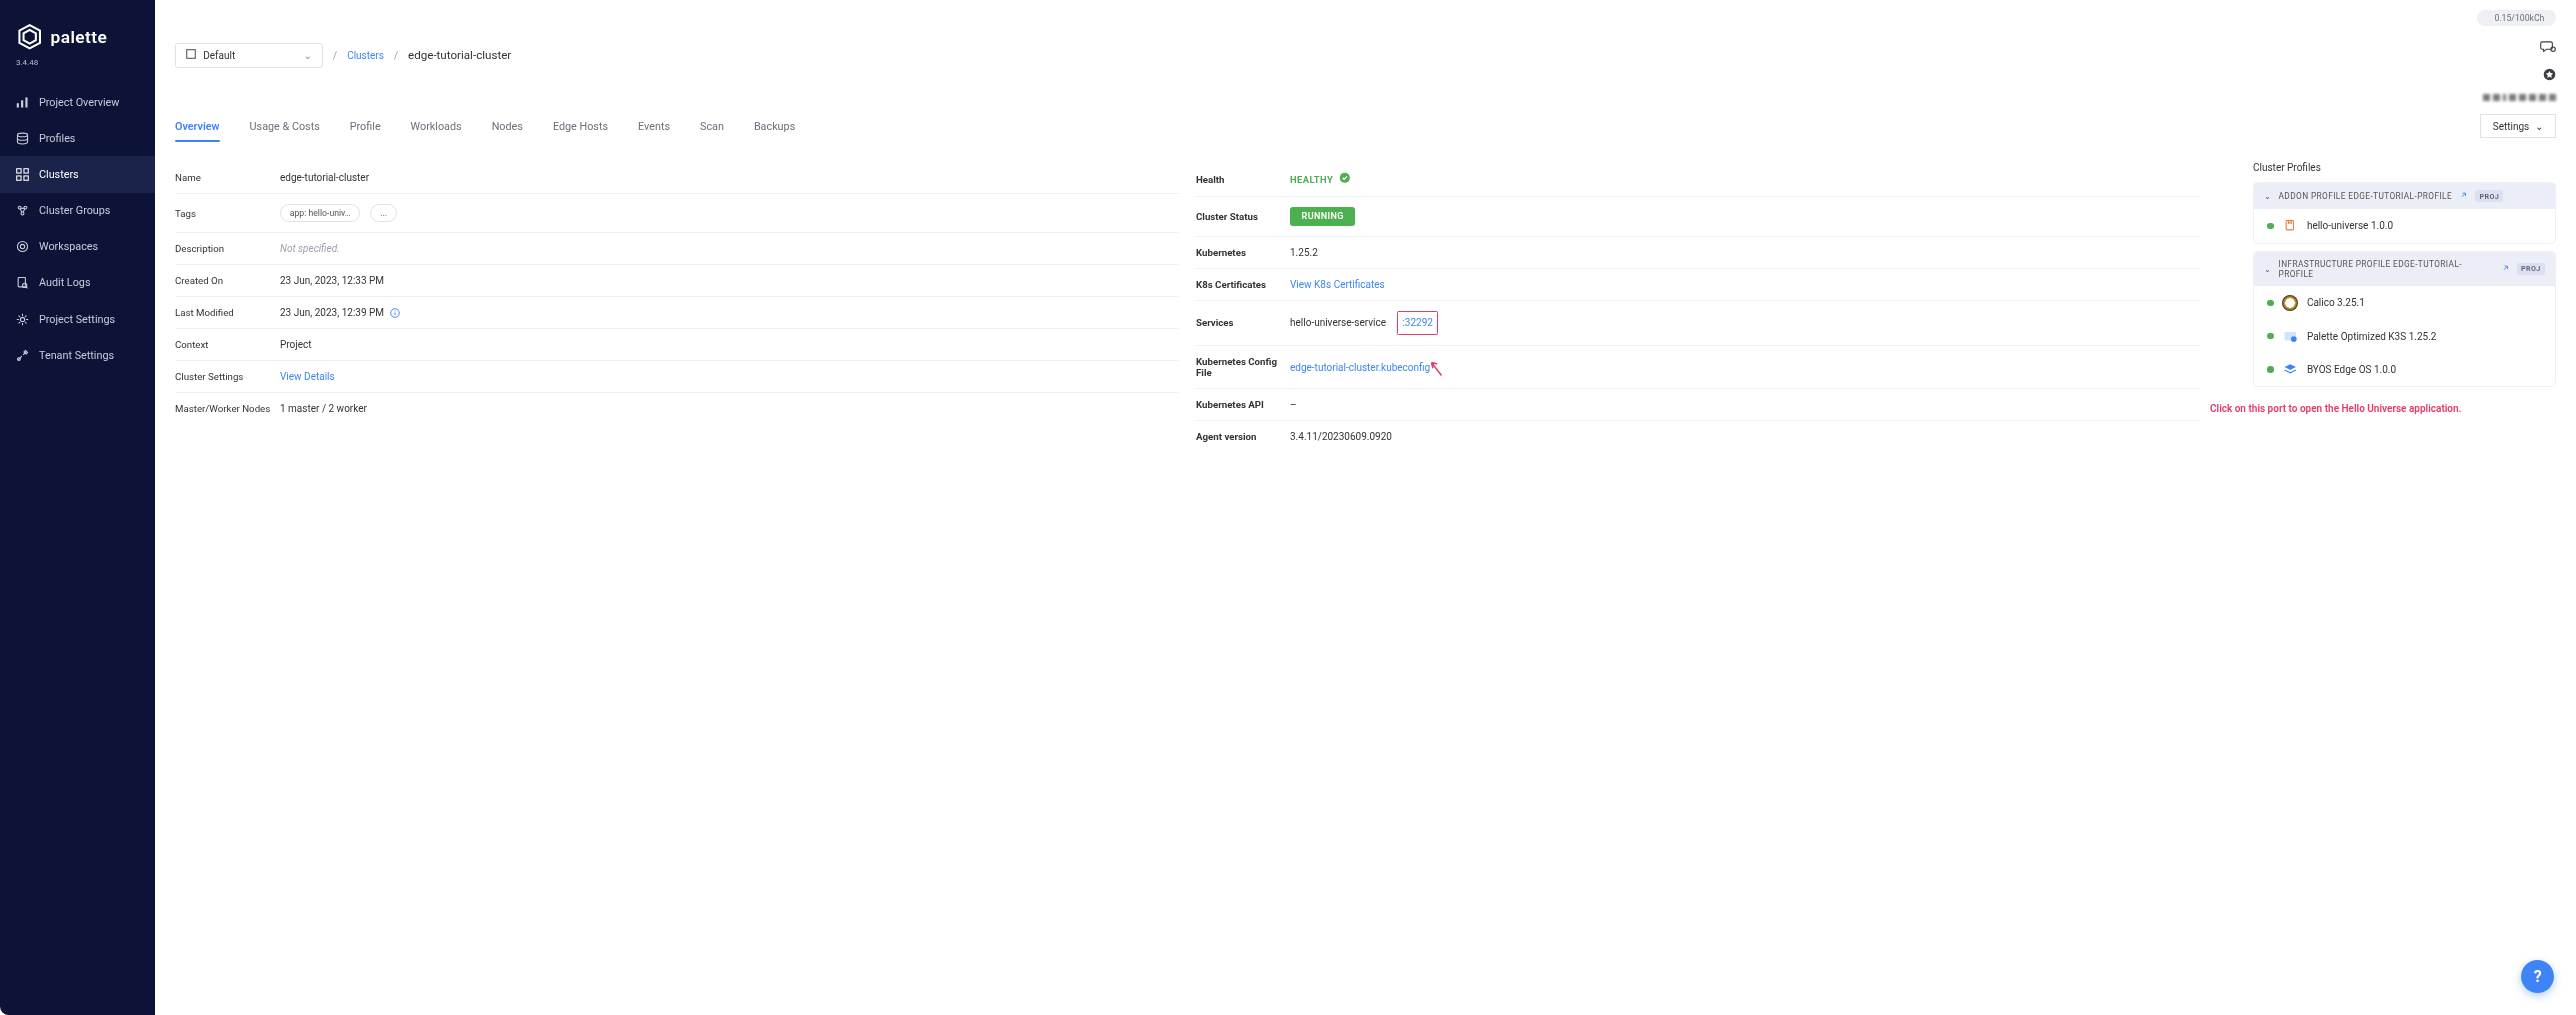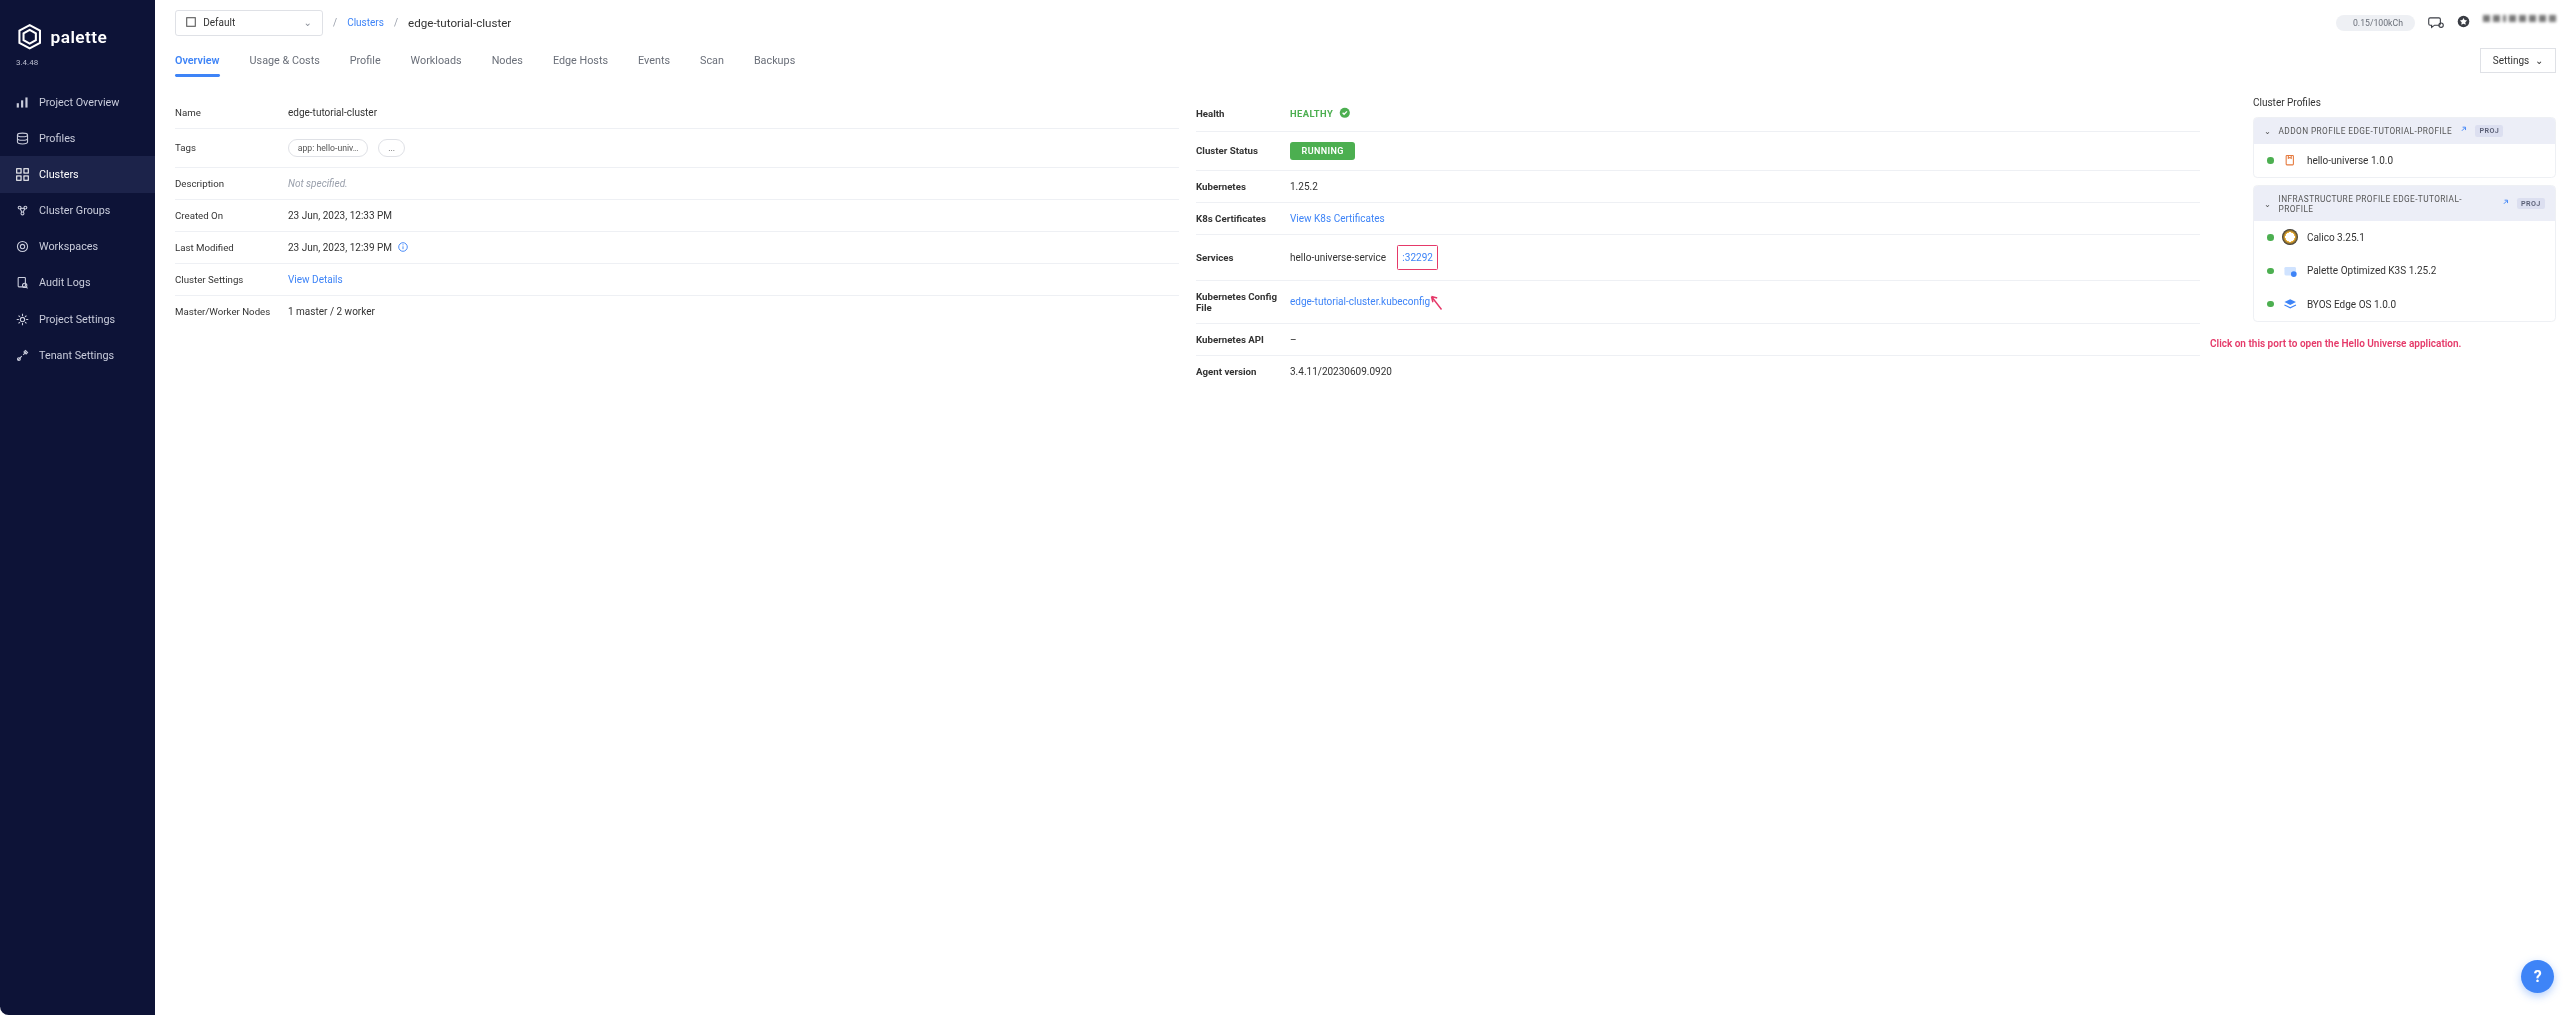--- a/index.html
+++ b/index.html
@@ -102,22 +102,23 @@
       cursor: pointer;
       font-size: 10px;
     }
     .crumb-current {
       color: #333;
       font-size: 11.6px;
     }
     .top-right {
       margin-left: auto;
       display: flex;
-      align-items: flex-start;
+      align-items: flex-end;
       gap: 13px;
+      flex-direction: column;
     }
     .usage-pill {
       background: #eef0f4;
       border-radius: 10px;
       padding: 2.9px 11.6px;
       font-size: 8.7px;
       color: #6a6f79;
       min-width: 79px;
       text-align: right;
     }
@@ -184,21 +185,21 @@
     .panel {
       flex: 1;
     }
     .row {
       display: flex;
       align-items: center;
       padding: 10px 0;
       border-bottom: 0.7px solid #eef0f4;
     }
     .row-label {
-      width: 113px;
+      width: 105px;
       color: #333;
       font-size: 9.7px;
       flex-shrink: 0;
     }
     .panel-mid .row-label { width: 94px; font-weight: bold; }
     .row-value {
       flex: 1;
       font-size: 10px;
       display: flex;
       align-items: center;
@@ -513,20 +514,24 @@
             <span class="info-icon">
                 <svg width="10" height="10" viewBox="0 0 14 14">
                   <circle cx="7" cy="7" r="6" fill="none" stroke="#3e84f7" stroke-width="1.3"></circle>
                   <line x1="7" y1="6" x2="7" y2="10" stroke="#3e84f7" stroke-width="1.3"></line>
                   <circle cx="7" cy="4" r="0.8" fill="#3e84f7"></circle>
                 </svg>
               </span>
           </div>
         </div>
         <div class="row">
+          <div class="row-label">Context</div>
+          <div class="row-value">Project</div>
+        </div>
+        <div class="row">
           <div class="row-label">Cluster Settings</div>
           <div class="row-value">
               <span class="link">View Details</span>
             </div>
         </div>
         <div class="row" style="border-bottom:none">
           <div class="row-label">Master/Worker Nodes</div>
           <div class="row-value">1 master / 2 worker</div>
         </div>
       </div>

